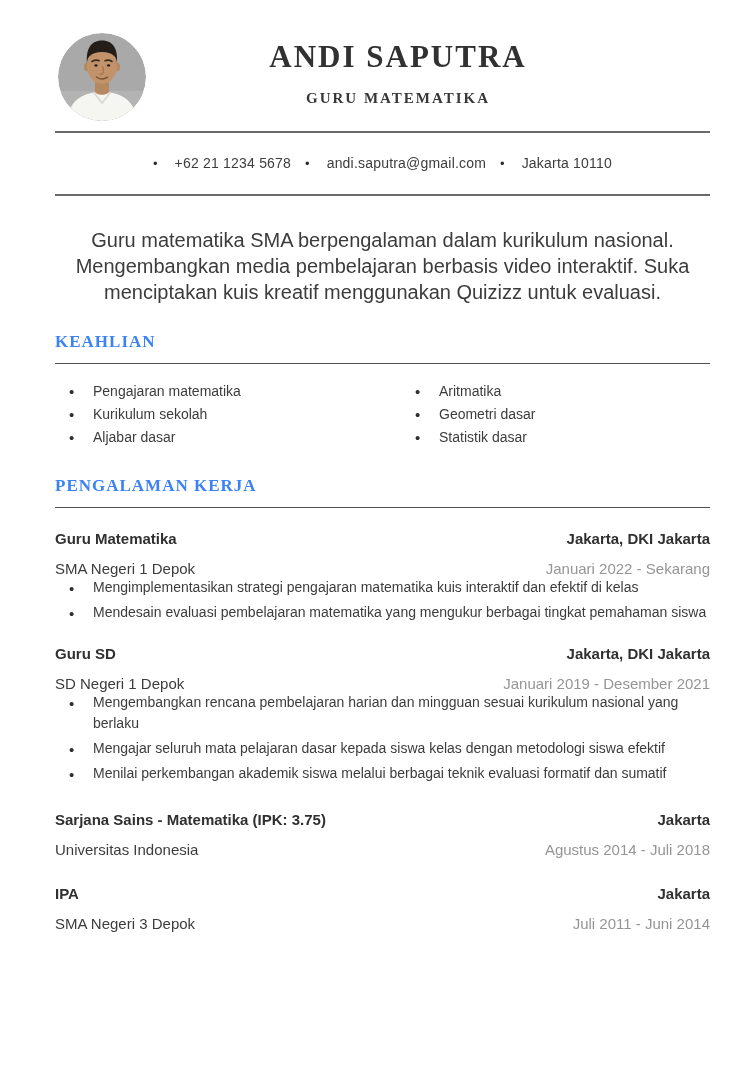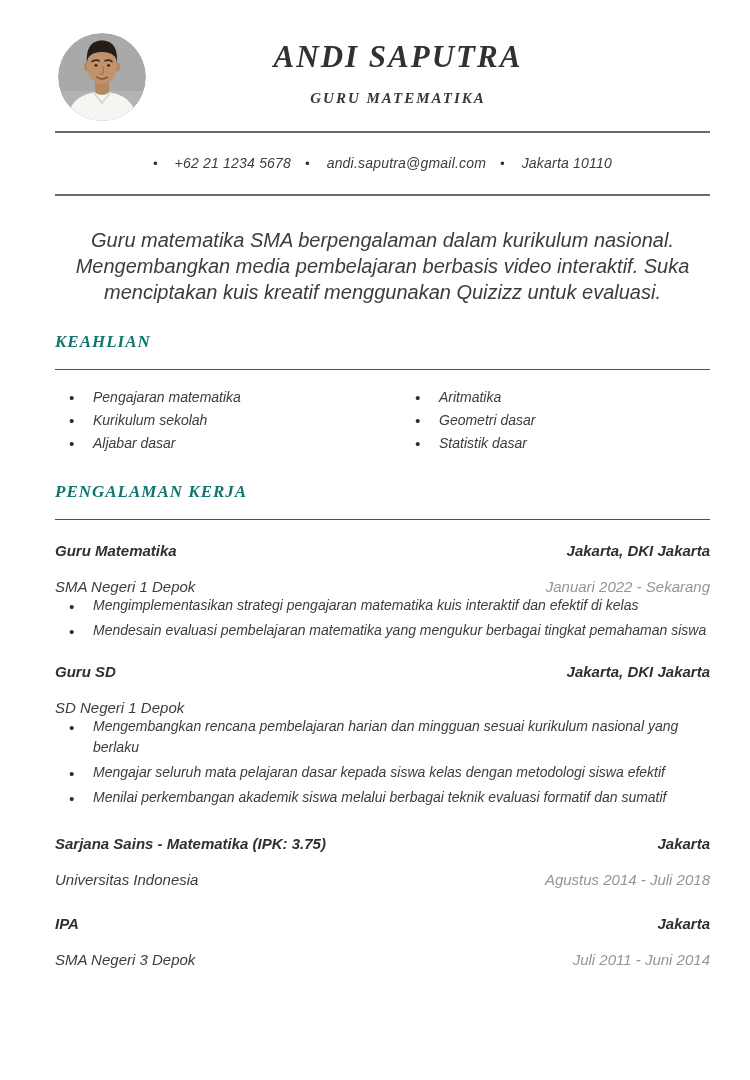--- a/index.html
+++ b/index.html
@@ -1,17 +1,17 @@
 <!DOCTYPE html>
 <html><head>
 <meta charset="utf-8">
 <style>
   html,body{margin:0;padding:0;background:#ffffff;}
   .page{position:relative;width:750px;height:1080px;background:#ffffff;overflow:hidden;
-        font-family:"Liberation Sans", sans-serif;color:#3b3b3b;font-style:italic;}
+        font-family:"Liberation Sans", sans-serif;color:#3b3b3b;}
   .content{margin:0 40px 0 55px;}
 
   
   .header{position:relative;padding-top:33px;height:98px;}
   .photo{position:absolute;left:3px;top:33px;width:88px;height:88px;border-radius:50%;overflow:hidden;}
   .title-block{text-align:center;padding-left:31px;padding-top:6px;}
   .name{margin:0;font-family:"Liberation Serif", serif;font-weight:bold;font-size:31px;
         letter-spacing:2px;color:#313131;}
   .subtitle{margin-top:15px;font-family:"Liberation Serif", serif;font-weight:bold;font-size:15px;
         letter-spacing:2px;color:#383838;}
@@ -23,35 +23,35 @@
            padding:22px 0 23px 0;font-size:14px;color:#3d3d3d;}
   .contact .dot{font-size:13px;color:#2f2f2f;margin-right:3px;}
   .contact .item{letter-spacing:0.2px;}
 
   
   .summary{margin:31px 10px 0 10px;text-align:center;font-size:20px;line-height:26px;color:#3c3c3c;}
 
   
   .section{margin-top:27px;}
   .section-heading{margin:0;font-family:"Liberation Serif", serif;font-weight:bold;font-size:17px;
-        letter-spacing:1px;color:#0f766e;padding-bottom:17px;border-bottom:1.5px solid #4f4f4f;}
+        letter-spacing:1px;color:#3b82f6;padding-bottom:11px;border-bottom:1.5px solid #4f4f4f;}
 
   
   .skills-grid{display:grid;grid-template-columns:339px 1fr;column-gap:7px;margin-top:16px;}
   ul.plain{list-style:none;margin:0;padding:0;}
   .bullet-item{position:relative;padding-left:38px;font-size:14px;line-height:23px;color:#3c3c3c;}
   .bullet-item::before{content:"•";position:absolute;left:14px;top:0;color:#2f2f2f;
         font-size:15px;line-height:23px;}
 
   
   .job{margin-top:22px;}
   .row-head{display:flex;justify-content:space-between;align-items:baseline;
         font-size:15px;font-weight:bold;color:#303030;}
   .row-sub{display:flex;justify-content:space-between;align-items:baseline;
-        font-size:15px;margin-top:19px;color:#3c3c3c;}
+        font-size:15px;margin-top:13px;color:#3c3c3c;}
   .dates{color:#959595;}
   .job-bullets{margin-top:13px;}
   .job-bullets .bullet-item{line-height:21px;margin-bottom:4px;}
 
   .edu-entry{margin-top:24px;}
   .edu-entry + .edu-entry{margin-top:27px;}
 </style>
 </head>
 <body>
 
@@ -141,20 +141,21 @@
         </ul>
       </div>
 
       <div class="job">
         <div class="row-head">
           <span>Guru SD</span>
           <span>Jakarta, DKI Jakarta</span>
         </div>
         <div class="row-sub">
           <span>SD Negeri 1 Depok</span>
+          <span class="dates">Januari 2019 - Desember 2021</span>
         </div>
         <ul class="plain job-bullets">
           <li class="bullet-item">Mengembangkan rencana pembelajaran harian dan mingguan sesuai kurikulum nasional yang berlaku</li>
           <li class="bullet-item">Mengajar seluruh mata pelajaran dasar kepada siswa kelas dengan metodologi siswa efektif</li>
           <li class="bullet-item">Menilai perkembangan akademik siswa melalui berbagai teknik evaluasi formatif dan sumatif</li>
         </ul>
       </div>
     </section>
 
     <section class="section">

